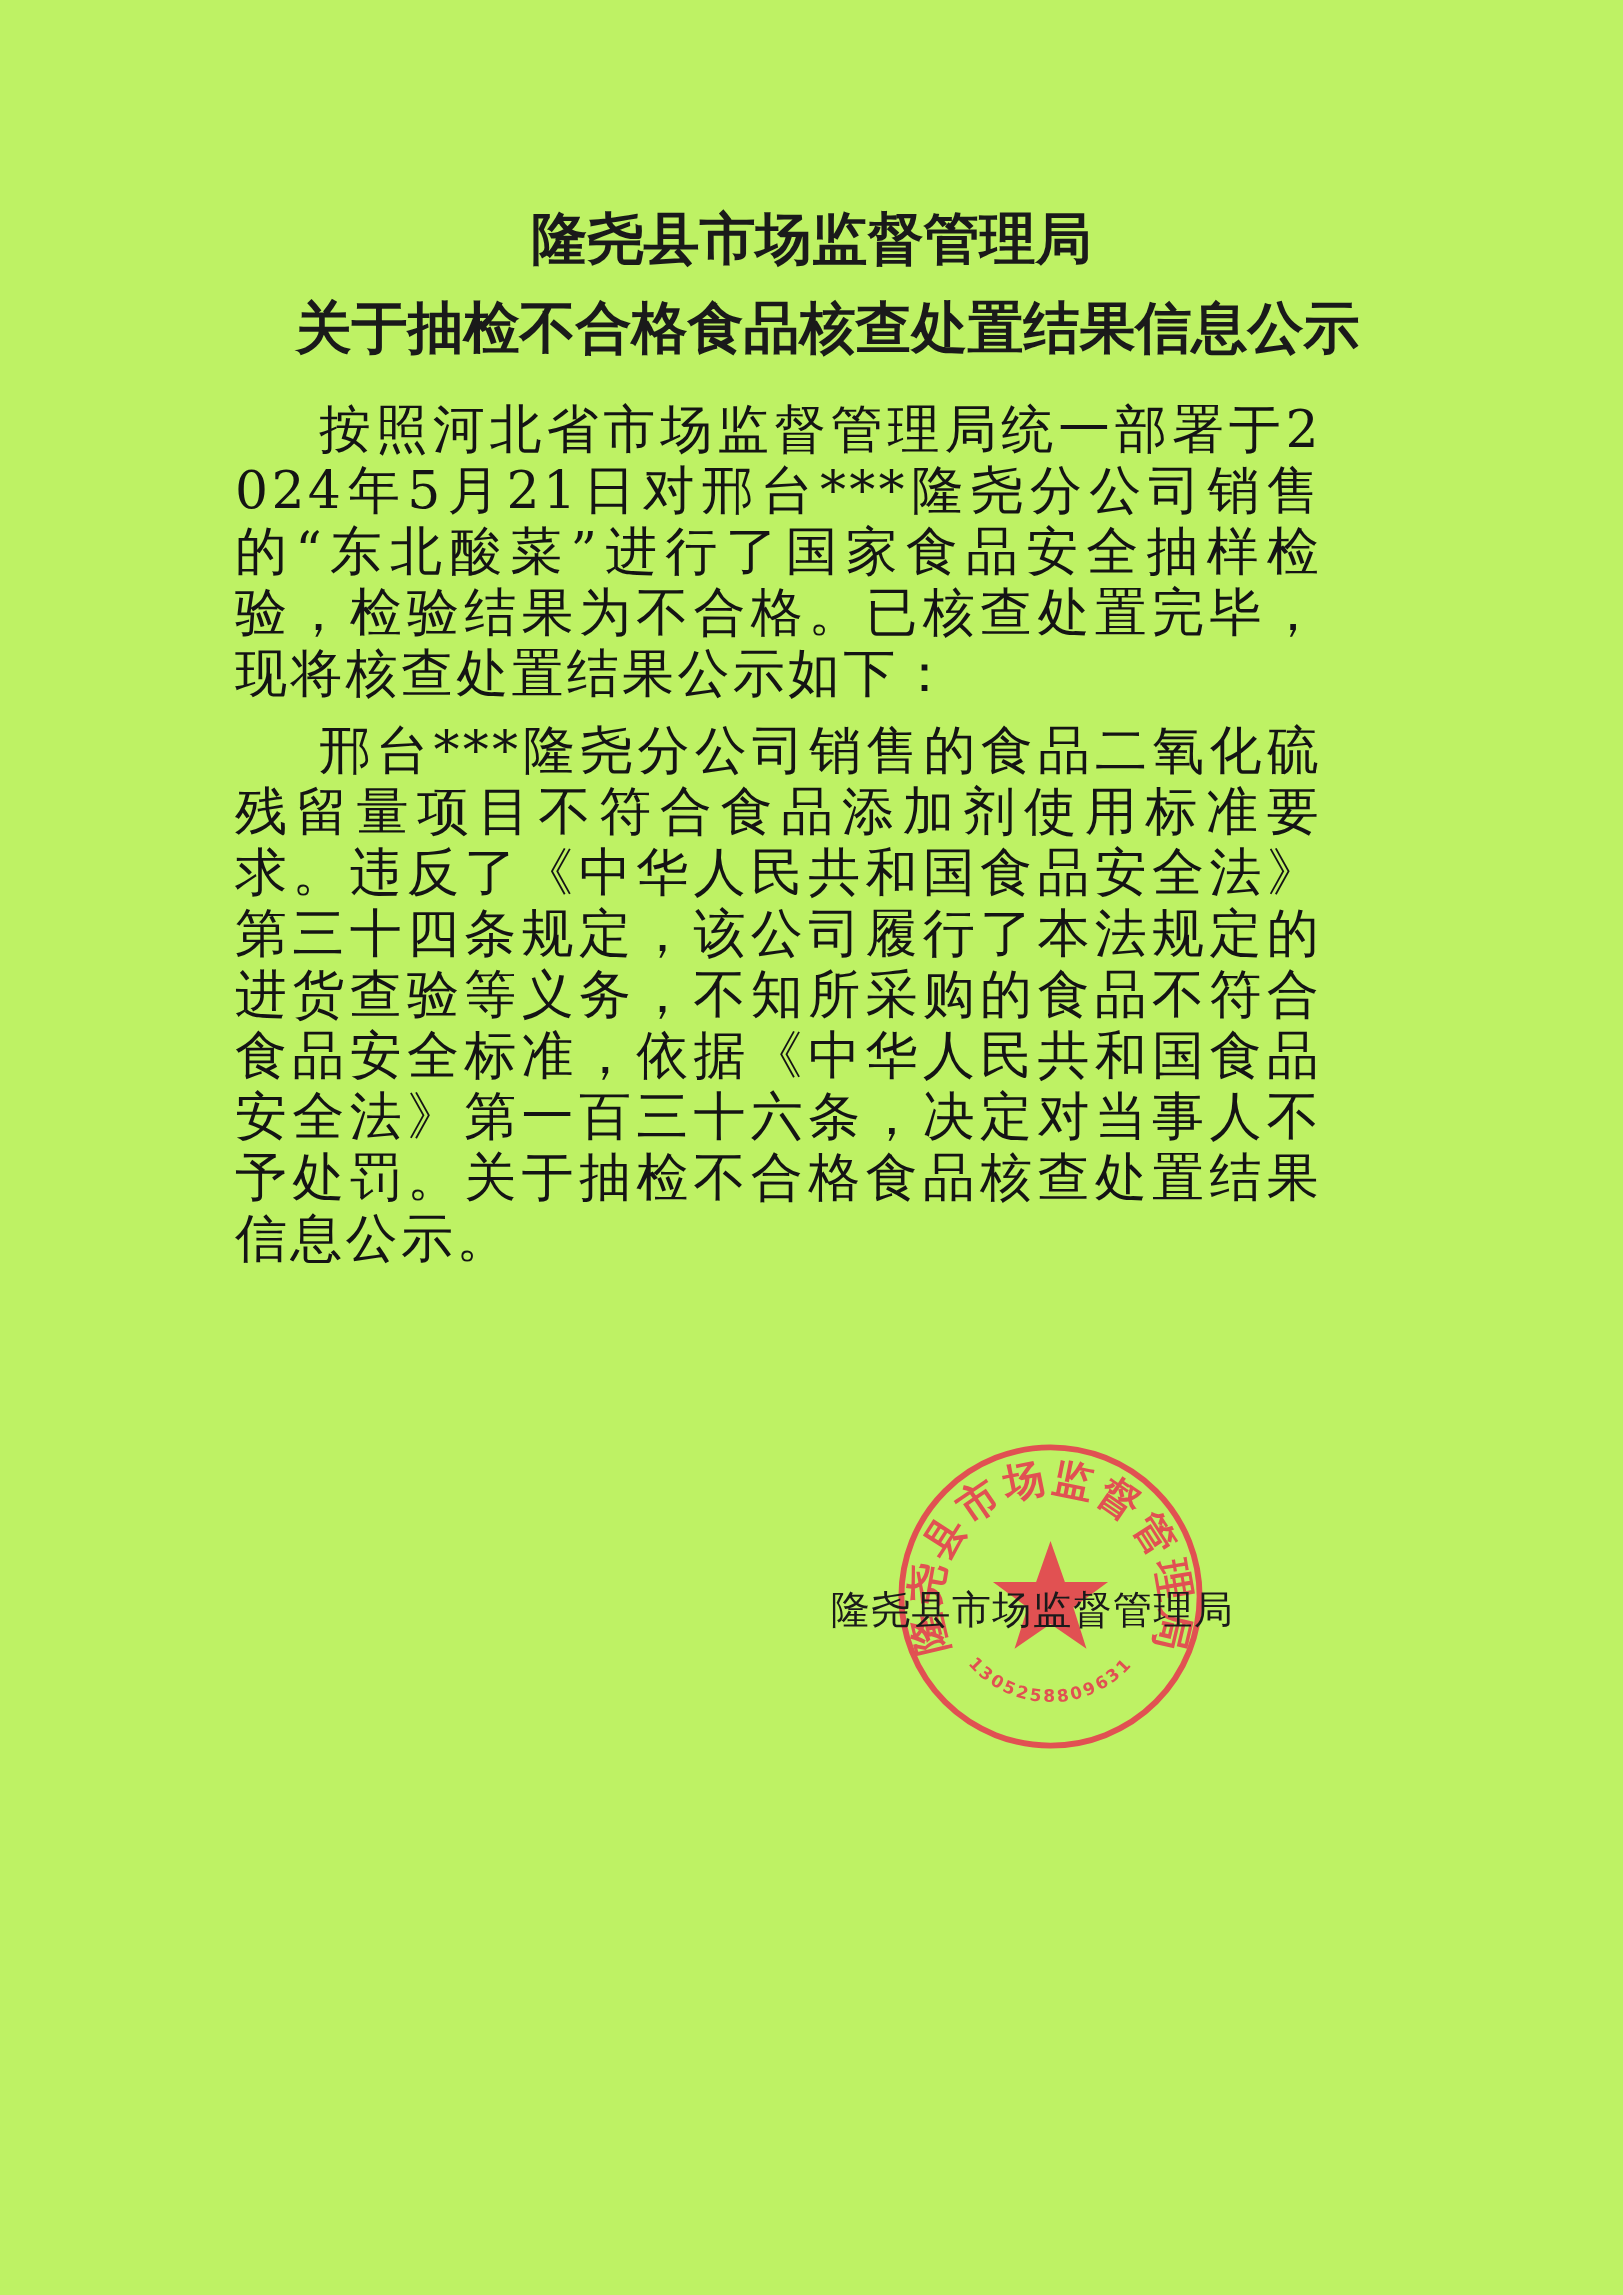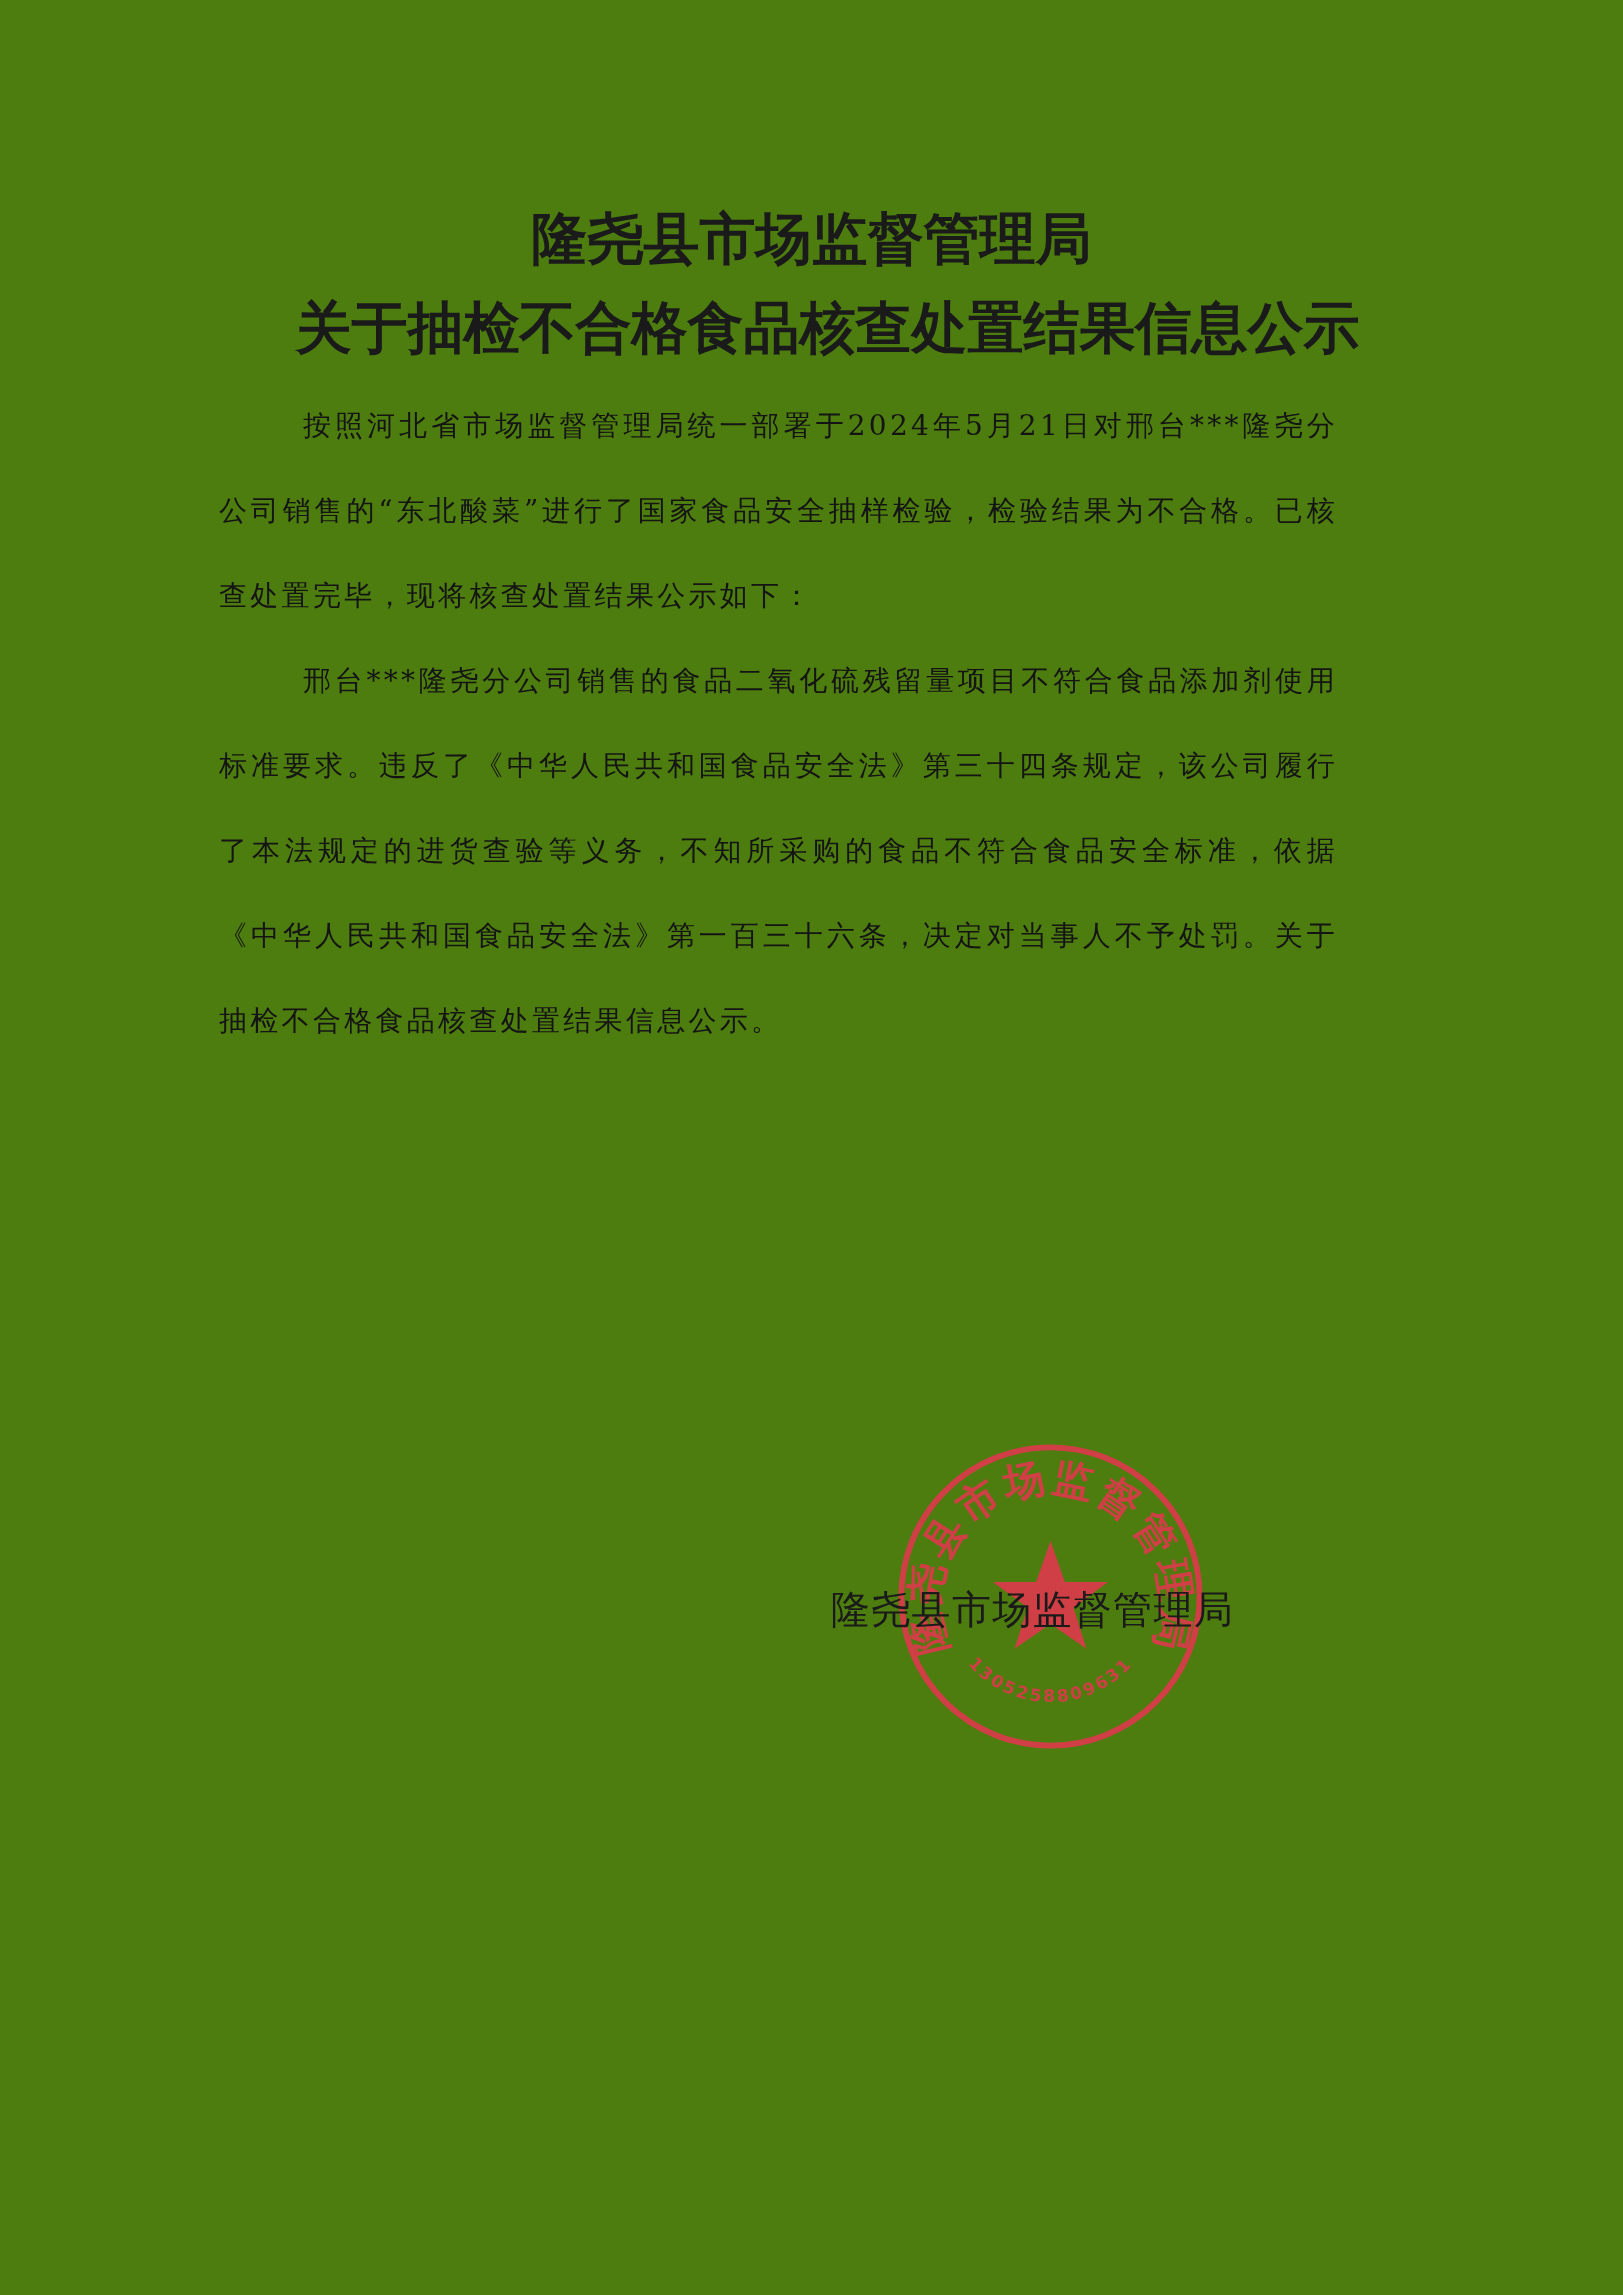--- a/index.html
+++ b/index.html
@@ -1,22 +1,22 @@
 <!DOCTYPE html>
 <html style="font-size:10.5px"><head>
 <meta charset="utf-8">
 <style>
   html, body { margin: 0; padding: 0; background: #ffffff; }
   body { width: 1623px; height: 2295px; position: relative; overflow: hidden; font-family: "DejaVu Serif", "Liberation Serif", serif; color: #141414; }
-  .page { position: absolute; left: 0; top: 0; width: 1623px; height: 2295px; background: #4d7c0f; }
+  .page { position: absolute; left: 0; top: 0; width: 1623px; height: 2295px; background: #bef264; }
   .title { position: absolute; left: 0; width: 1623px; text-align: center; font-family: "DejaVu Sans", "Liberation Sans", sans-serif; font-weight: bold; font-size: 56px; line-height: 65px; color: #1a1a1a; letter-spacing: 0px; }
   .title.l1 { top: 206px; }
   .title.l2 { top: 295px; margin-left: 16px; }
   .body-block { position: absolute; left: 219px; width: 1119px; top: 383px; }
-  .para { font-size: 28px; line-height: 85px; text-align: justify; text-justify: inter-character; letter-spacing: 3.3px; margin: 0; text-indent: 84px; word-break: break-all; }
+  .para { font-size: 52px; line-height: 61px; text-align: justify; text-justify: inter-character; letter-spacing: 3.3px; margin: 16px; text-indent: 84px; word-break: break-all; }
   .para + .para { margin-top: 0; }
   .sign { position: absolute; font-size: 39px; line-height: 52px; color: #1a1a1a; white-space: nowrap; }
   .sign.org { left: 831px; top: 1584px; letter-spacing: 1.3px; }
   .sign.date { left: 856px; top: 1666px; letter-spacing: 2.6px; word-spacing: 6.5px; }
   .seal { position: absolute; left: 887px; top: 1433px; width: 327px; height: 327px; opacity: 0.85; }
 </style>
 </head>
 <body>
 
 <div class="page">

